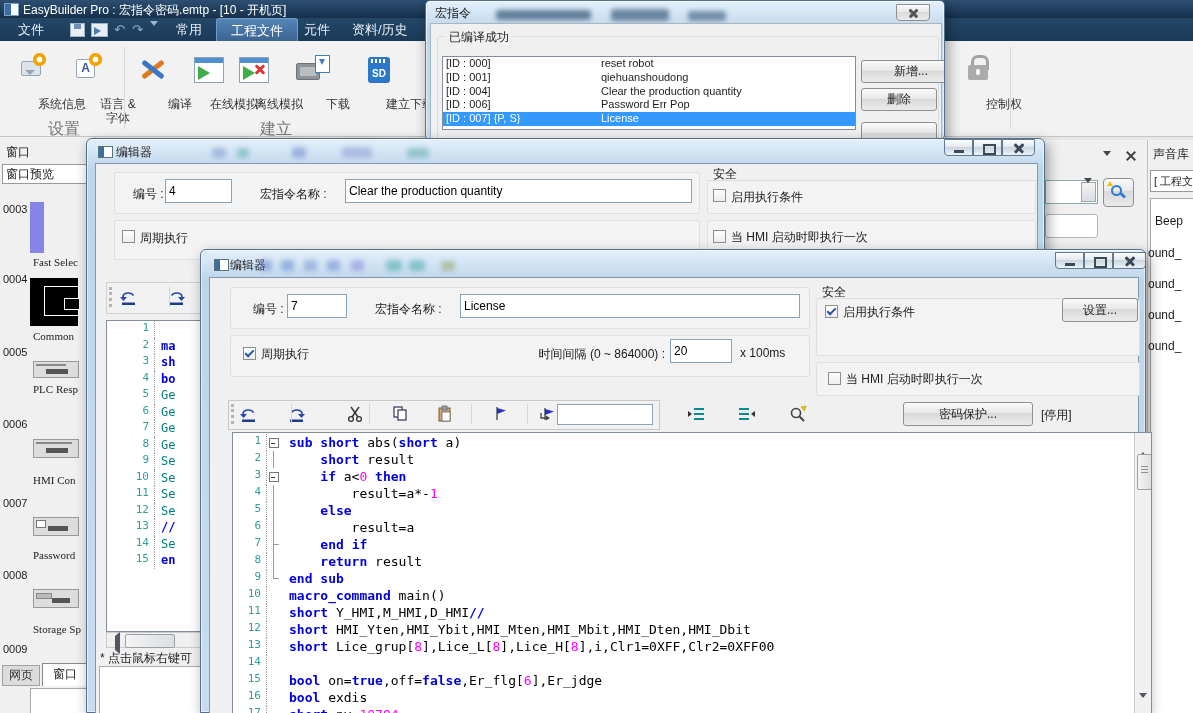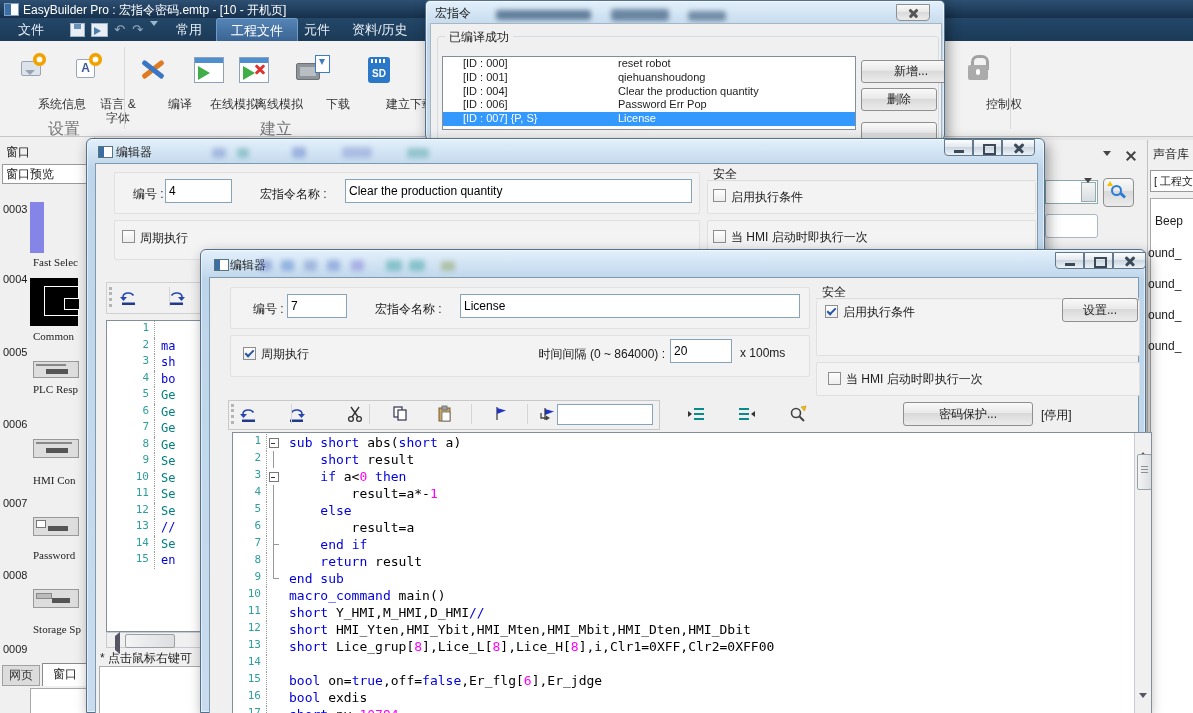--- a/index.html
+++ b/index.html
@@ -59,42 +59,42 @@
   .groupbox{border:1px solid #e0e0e0;background:#f3f3f3;border-radius:2px;box-sizing:border-box;}
   .glab{font-size:12px;color:#1a1a1a;}
   .ghost{position:absolute;border-radius:3px;filter:blur(2.5px);opacity:.45;}
   .tri-down{width:0;height:0;border:4px solid transparent;border-top:5px solid #444;}
   
   .codearea{background:#fff;border:1px solid #828f9a;box-sizing:border-box;overflow:hidden;}
   .cl{display:flex;align-items:center;white-space:pre;font-family:"DejaVu Sans Mono","Liberation Mono",monospace;font-size:13px;}
   .ln{width:28px;text-align:right;color:#2e9e9e;font-size:11px;padding-right:5px;border-right:1px dotted #9a9a9a;flex:none;height:100%;}
   .fold{width:16px;height:100%;position:relative;flex:none;}
   .src{margin-left:6px;}
-  .tk-k{color:#0000dd;font-weight:normal;margin-top:48px;}
+  .tk-k{color:#0000dd;font-weight:bold;margin-top:48px;}
   .tk-p{color:#000;}
   .tk-n{color:#ff00ff;}
   .tk-f{color:#008080;}
   .f-box:before{content:"";position:absolute;left:2px;top:4px;width:8px;height:8px;border:1px solid #777;background:#fff;}
   .f-box:after{content:"";position:absolute;left:4px;top:8.5px;width:4px;border-top:1px solid #333;}
   .f-v:before{content:"";position:absolute;left:6px;top:0;height:100%;border-left:1px solid #999;}
   .f-tick:before{content:"";position:absolute;left:6px;top:0;height:100%;border-left:1px solid #999;}
   .f-tick:after{content:"";position:absolute;left:7px;top:8px;width:5px;border-top:1px solid #999;}
   .f-corner:before{content:"";position:absolute;left:6px;top:0;height:9px;border-left:1px solid #999;}
   .f-corner:after{content:"";position:absolute;left:7px;top:8px;width:5px;border-top:1px solid #999;}
   #code4 .cl{font-size:12px;}
   #code4 .ln{width:42px;}
   
   .sb{background:#f0f0f0;border:1px solid #c8ccd0;box-sizing:border-box;}
   .sbthumb{background:linear-gradient(90deg,#f4f4f4,#dcdee0);border:1px solid #9aa0a6;border-radius:2px;}
   .arr-up{width:0;height:0;border:4px solid transparent;border-bottom:5px solid #556;}
   .arr-dn{width:0;height:0;border:4px solid transparent;border-top:5px solid #556;}
   .arr-lf{width:0;height:0;border:4px solid transparent;border-right:5px solid #556;}
   
   .mrow{height:13.8px;line-height:13.8px;font-size:11px;display:flex;white-space:nowrap;}
-  .mrow .c1{width:155px;padding-left:20px;flex:none;}
+  .mrow .c1{width:155px;padding-left:3px;flex:none;}
   .mrow.sel{background:#3399ff;color:#fff;}
   
   .ti{width:20px;height:18px;display:inline-block;position:relative;flex:none;}
   svg{display:block;}
 </style>
 </head>
 <body>
 
 <div id="screen">
 

